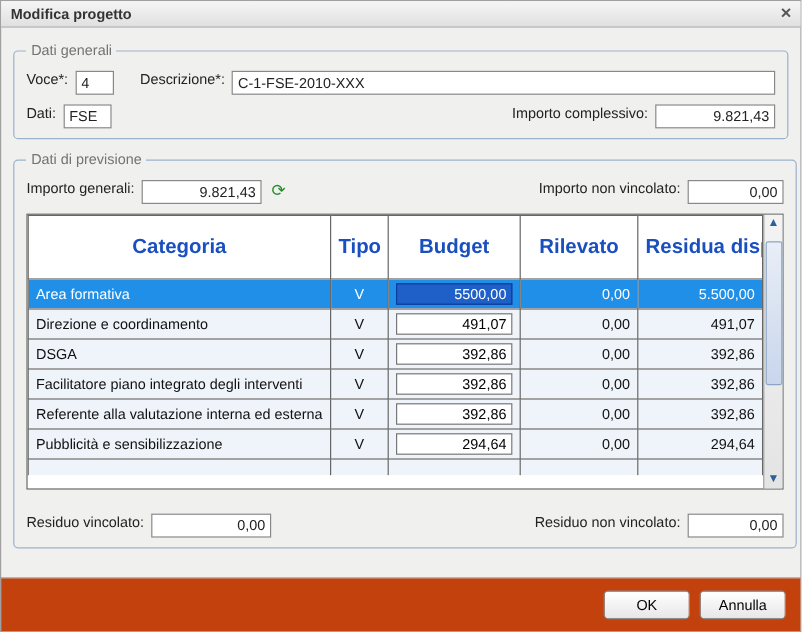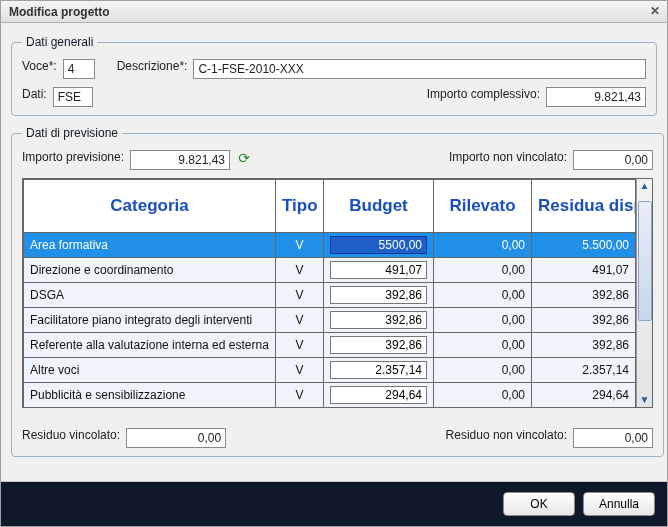--- a/index.html
+++ b/index.html
@@ -45,21 +45,21 @@
     overflow: hidden;
   }
   fieldset {
     border: 1px solid #9bb2cc;
     border-radius: 4px;
     margin: 6px 0 10px 0;
     padding: 10px 10px 8px 10px;
     background: #f0f0ee;
   }
   legend {
-    color: #0f172a;
+    color: #737373;
     padding: 0 4px;
   }
   .row {
     display: flex;
     align-items: flex-start;
     gap: 6px;
     margin-bottom: 8px;
   }
   .row:last-child { margin-bottom: 0; }
   label.lbl {
@@ -173,21 +173,21 @@
   .vscroll .track .space-top { height: 8px; }
   .vscroll .thumb {
     height: 120px;
     background: linear-gradient(#e9eef7,#c8d6ec);
     border: 1px solid #8aa5c8;
     border-radius: 2px;
   }
   .footer {
     border-top: 1px solid #c5c5c5;
     padding: 10px 12px;
-    background: #0f172a;
+    background: #c2410c;
     display: flex;
     justify-content: flex-end;
     gap: 8px;
   }
   button.btn {
     min-width: 72px;
     height: 24px;
     border: 1px solid #8a8a8a;
     border-radius: 4px;
     background: linear-gradient(#ffffff,#e7e7e7);
@@ -230,21 +230,21 @@
         <span class="flex1"></span>
         <label class="lbl">Importo complessivo:</label>
         <input class="field num" style="width: 100px;" value="9.821,43">
       </div>
     </fieldset>
 
     <fieldset>
       <legend>Dati di previsione</legend>
 
       <div class="row">
-        <label class="lbl">Importo previsione:</label>
+        <label class="lbl">Importo generali:</label>
         <input class="field num" style="width: 100px;" value="9.821,43">
         <span class="refresh-icon">⟳</span>
         <span class="flex1"></span>
         <label class="lbl">Importo non vincolato:</label>
         <input class="field num" style="width: 80px;" value="0,00">
       </div>
 
       <div class="grid-wrap">
         <div class="grid-inner">
           <table class="grid">
@@ -294,27 +294,20 @@
                   <td class="right">392,86</td>
                 </tr>
                 <tr>
                   <td style="white-space: normal;">Referente alla valutazione interna ed esterna</td>
                   <td class="center">V</td>
                   <td class="center"><input class="cell-input" value="392,86" style=""></td>
                   <td class="right">0,00</td>
                   <td class="right">392,86</td>
                 </tr>
                 <tr>
-                  <td style="white-space: normal;">Altre voci</td>
-                  <td class="center">V</td>
-                  <td class="center"><input class="cell-input" value="2.357,14" style=""></td>
-                  <td class="right">0,00</td>
-                  <td class="right">2.357,14</td>
-                </tr>
-                <tr>
                   <td style="white-space: normal;">Pubblicità e sensibilizzazione</td>
                   <td class="center">V</td>
                   <td class="center"><input class="cell-input" value="294,64" style=""></td>
                   <td class="right">0,00</td>
                   <td class="right">294,64</td>
                 </tr>
                 <tr class="cut">
                   <td>&nbsp;</td>
                   <td>&nbsp;</td>
                   <td>&nbsp;</td>

